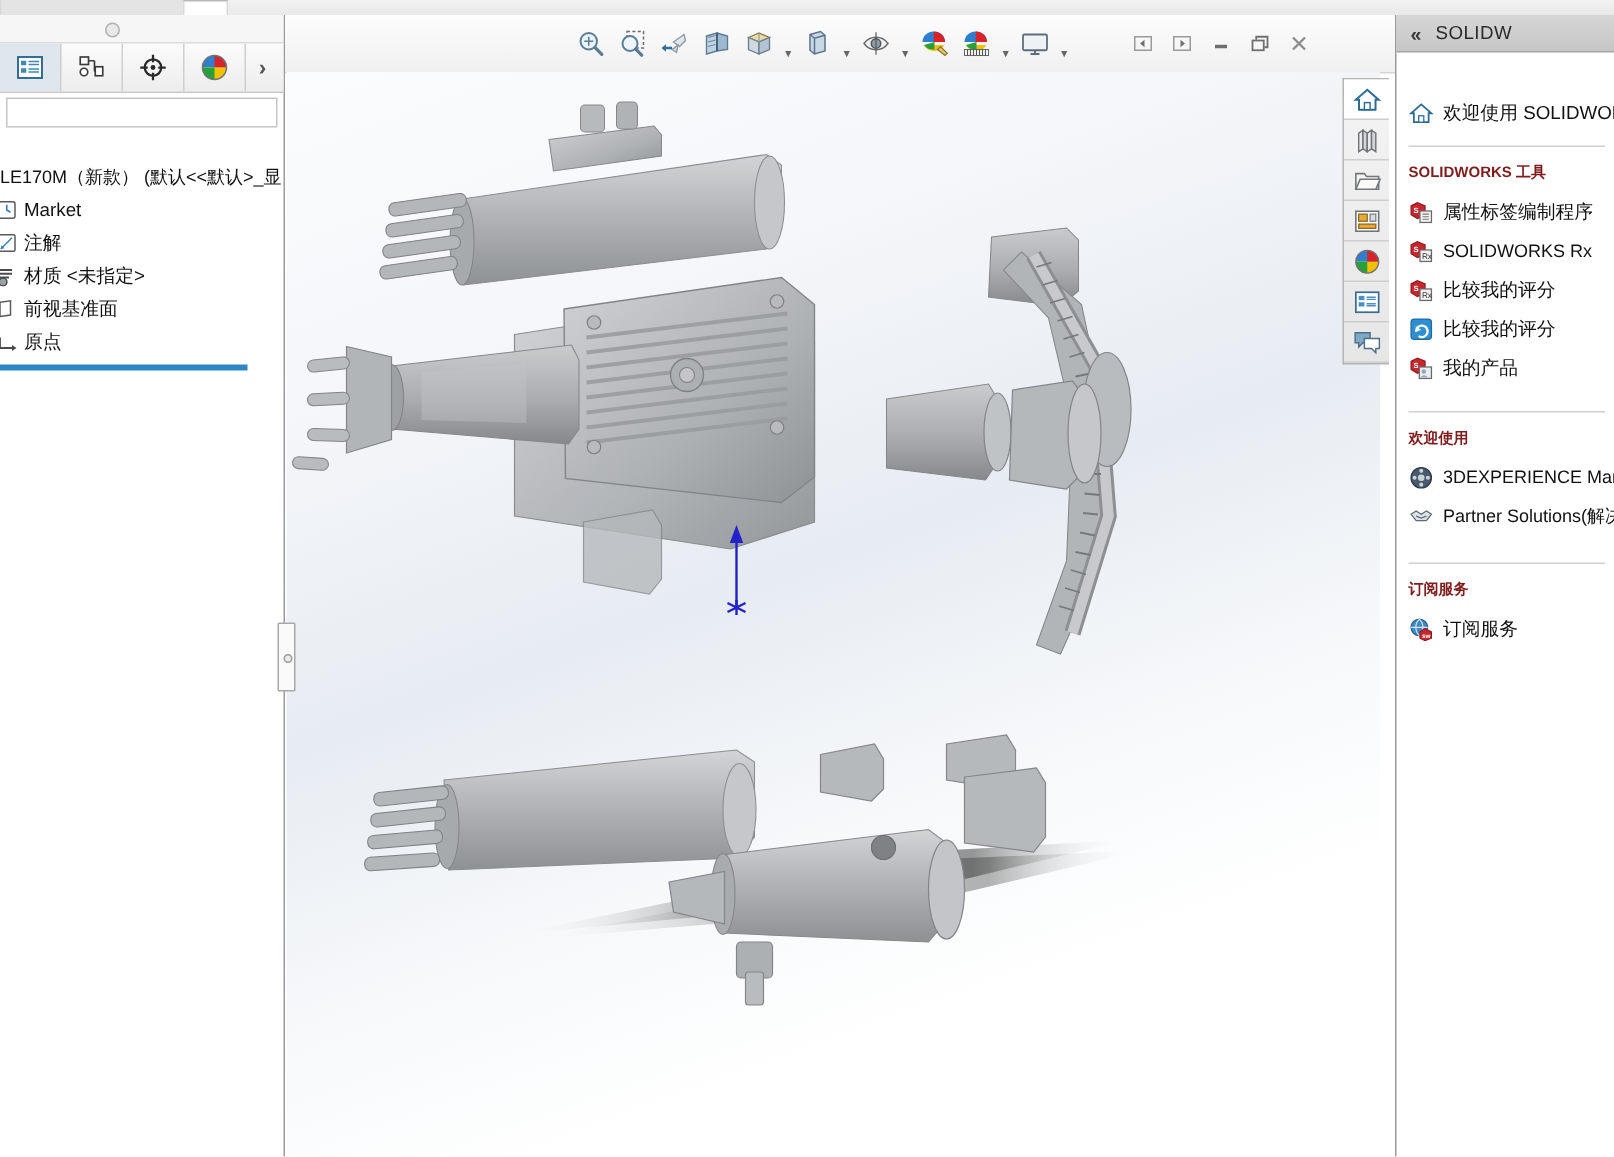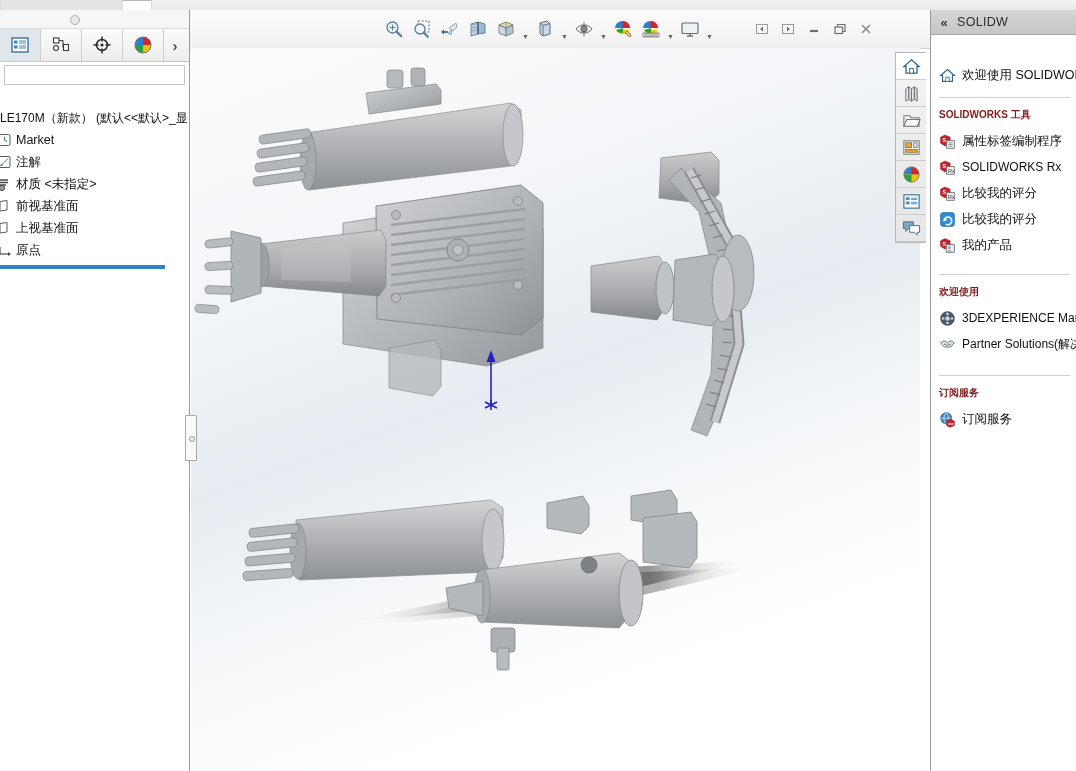--- a/index.html
+++ b/index.html
@@ -566,26 +566,20 @@
         <span class="tlabel">材质 &lt;未指定&gt;</span>
       </div>
 
       <div class="tnode">
         <svg class="ticon" viewBox="0 0 14 14">
           <path d="M2 2.5 L9 1.5 L9 11 L2 12 Z" fill="none" stroke="#5b5b5b" stroke-width="1"></path>
         </svg>
         <span class="tlabel">前视基准面</span>
       </div>
 
-      <div class="tnode">
-        <svg class="ticon" viewBox="0 0 14 14">
-          <path d="M2 2.5 L9 1.5 L9 11 L2 12 Z" fill="none" stroke="#5b5b5b" stroke-width="1"></path>
-        </svg>
-        <span class="tlabel">上视基准面</span>
-      </div>
 
 
       <div class="tnode">
         <svg class="ticon" viewBox="0 0 14 14">
           <path d="M2 11 L2 4" stroke="#4b4b4b" stroke-width="1.2"></path>
           <path d="M2 11 L10 11" stroke="#4b4b4b" stroke-width="1.2"></path>
           <path d="M10 9 L13 11 L10 13 Z" fill="#4b4b4b"></path>
         </svg>
         <span class="tlabel">原点</span>
       </div>

